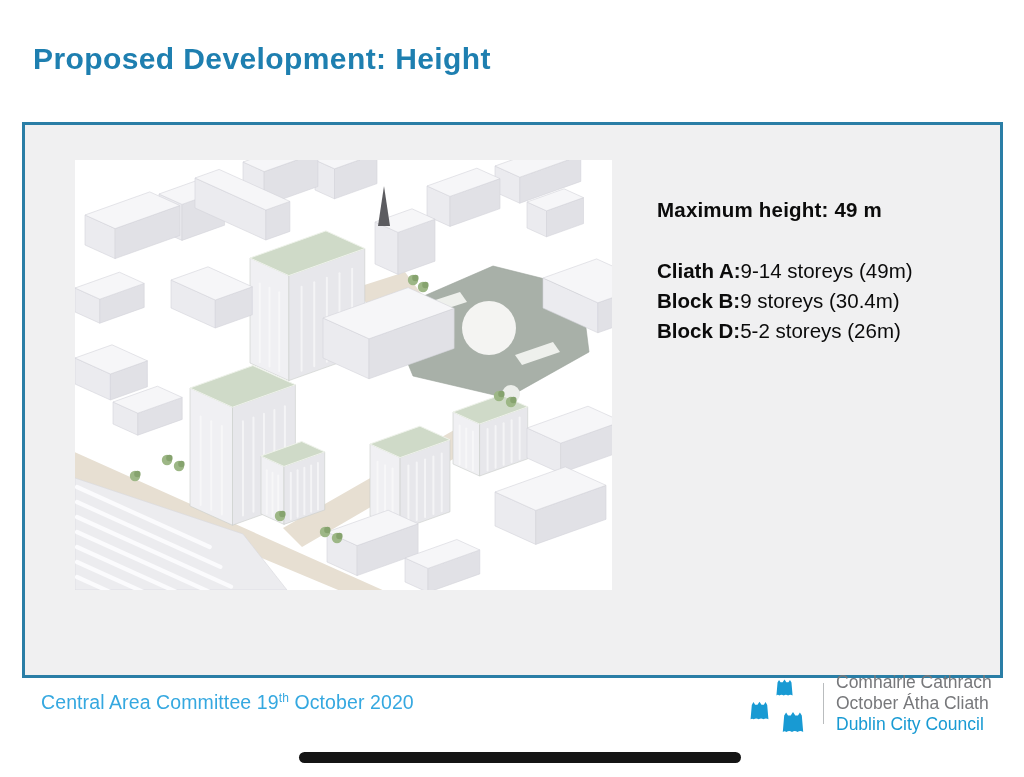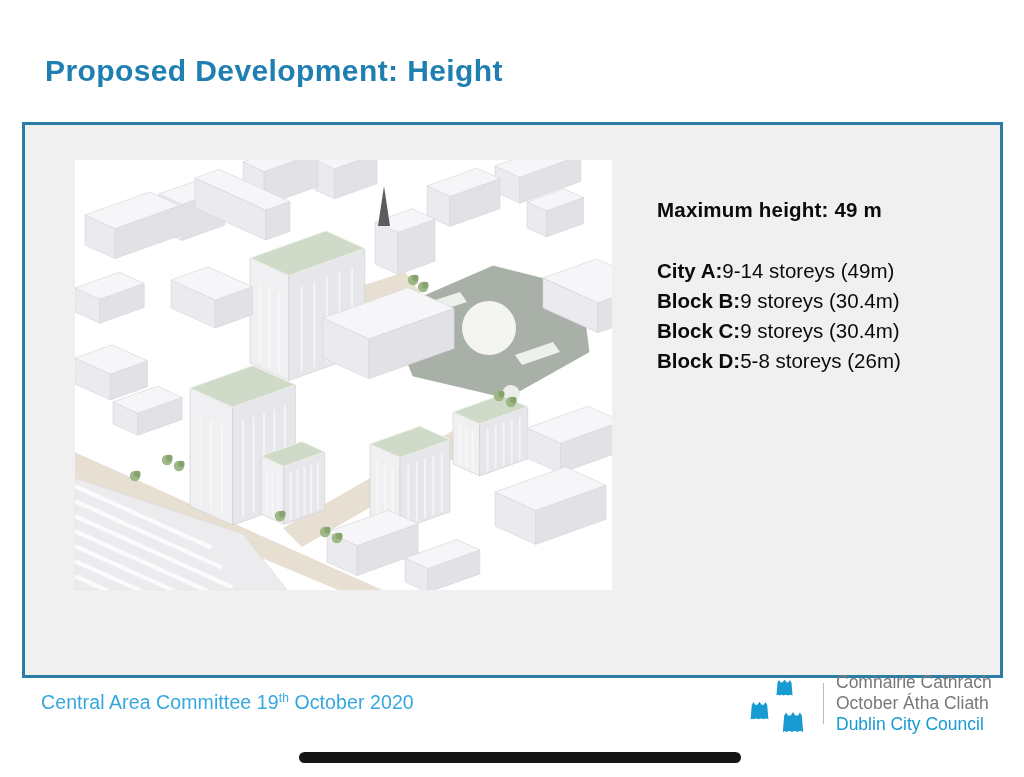--- a/index.html
+++ b/index.html
@@ -3,21 +3,21 @@
 <meta charset="utf-8">
 <style>
   html,body{margin:0;padding:0;}
   body{
     width:1024px;height:777px;position:relative;overflow:hidden;
     background:#ffffff;
     font-family:"Liberation Sans", sans-serif;
   }
   .slide{position:absolute;inset:0;}
   .title{
-    position:absolute;left:33px;top:42px;margin:12px;
+    position:absolute;left:33px;top:42px;margin:0;
     font-size:30px;font-weight:bold;letter-spacing:.4px;
     color:var(--title-blue,#1E7FB0);
   }
   .content-box{
     position:absolute;left:22px;top:122px;width:975px;height:550px;
     background:var(--panel-bg,#F0F0F1);
     border:3px solid var(--border-blue,#2A7EA6);
   }
   .model-image{
     position:absolute;left:50px;top:35px;width:537px;height:430px;
@@ -221,24 +221,23 @@
           <circle cx="436" cy="242" r="5.2" fill="#9db786"></circle>
           <circle cx="438.4" cy="240" r="3.2" fill="#86a36e"></circle>
           <circle cx="205" cy="356" r="5.2" fill="#9db786"></circle>
           <circle cx="207.4" cy="354" r="3.2" fill="#86a36e"></circle>
         </svg>
     </div>
 
     <div class="info">
       <p class="max">Maximum height: 49 m</p>
       <div>
-        <p class="row"><span class="bl">City A:</span><span class="detail">9-14 storeys (49m)</span></p>
+        <p class="row"><span class="bl">Cliath A:</span><span class="detail">9-14 storeys (49m)</span></p>
         <p class="row"><span class="bl">Block B:</span><span class="detail">9 storeys (30.4m)</span></p>
-        <p class="row"><span class="bl">Block C:</span><span class="detail">9 storeys (30.4m)</span></p>
-        <p class="row"><span class="bl">Block D:</span><span class="detail">5-8 storeys (26m)</span></p>
+        <p class="row"><span class="bl">Block D:</span><span class="detail">5-2 storeys (26m)</span></p>
       </div>
     </div>
   </div>
 
   <div class="footer-left">
     <p class="committee"><span>Central Area Committee 19</span><sup>th</sup><span> October 2020</span></p>
   </div>
 
   <div class="logo">
     <div class="castles">

